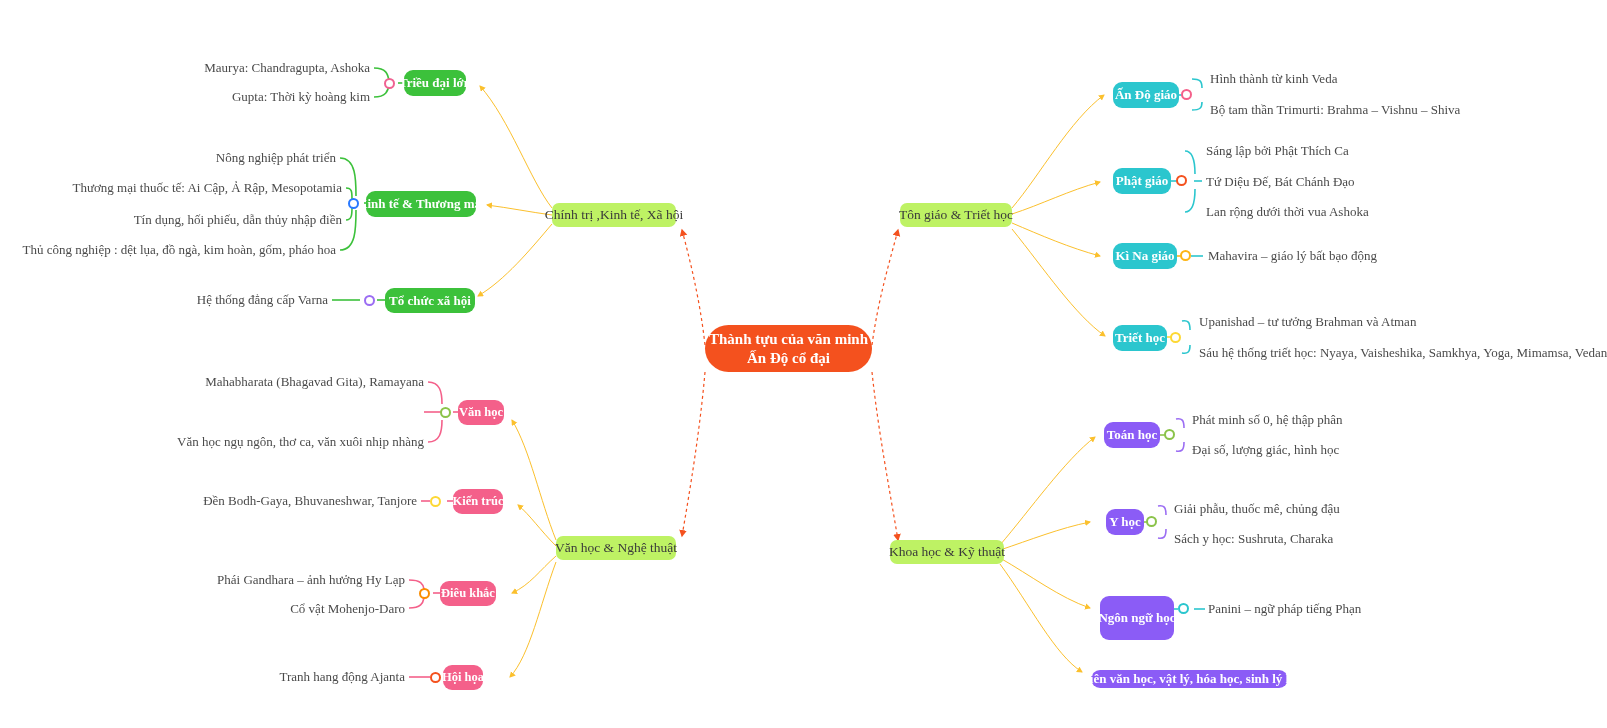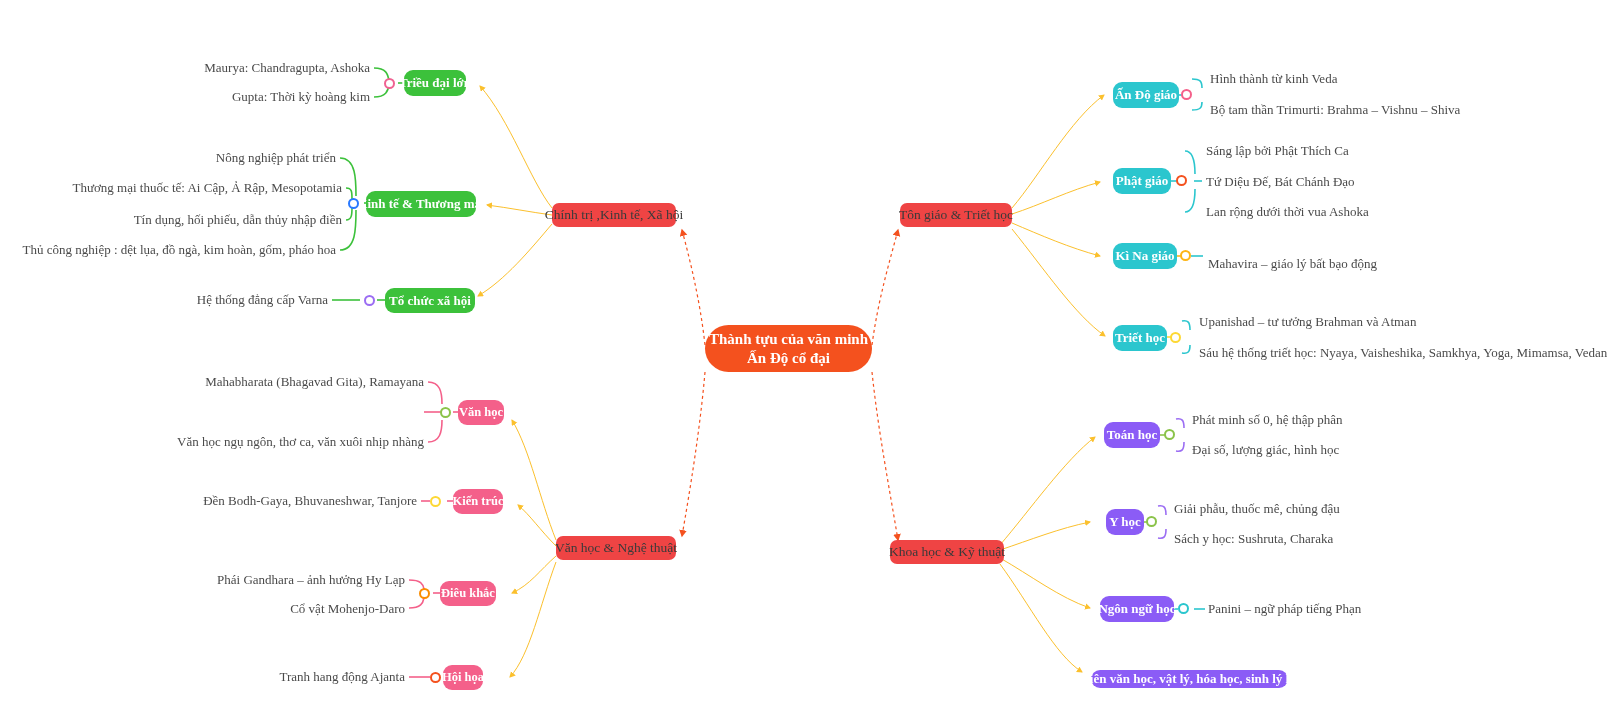--- a/index.html
+++ b/index.html
@@ -4,21 +4,21 @@
 <style>
   html,body{margin:0;padding:0;background:#ffffff;}
   body{width:1607px;height:728px;position:relative;overflow:hidden;
        font-family:"Liberation Serif", serif;}
   #stage{position:absolute;left:0;top:0;width:1607px;height:728px;}
   svg#links{position:absolute;left:0;top:0;width:1607px;height:728px;pointer-events:none;}
   .node{position:absolute;border-radius:9px;color:#ffffff;
         font-family:"Liberation Serif", serif;font-weight:bold;
         display:flex;align-items:center;justify-content:center;
         white-space:nowrap;box-sizing:border-box;}
-  .hub{position:absolute;border-radius:7px;background:#ef4444;color:#3a3a3a;
+  .hub{position:absolute;border-radius:7px;background:#bef264;color:#3a3a3a;
        font-family:"Liberation Serif", serif;font-size:13.5px;font-weight:normal;
        display:flex;align-items:center;justify-content:center;white-space:nowrap;
        box-sizing:border-box;}
   .center-node{position:absolute;border-radius:26px;background:#F4511E;color:#fff;
        font-family:"Liberation Serif", serif;font-weight:bold;font-size:15px;
        line-height:19px;text-align:center;display:flex;align-items:center;
        justify-content:center;box-sizing:border-box;}
   .leaf{position:absolute;color:#4a4a4a;font-size:13px;white-space:nowrap;
         font-family:"Liberation Serif", serif;line-height:16px;}
   .leaf.r{text-align:right;}
@@ -204,21 +204,21 @@
   </div>
   <div class="dot" style="left:1176px;top:175px;width:11px;height:11px;border:2.5px solid #F4511E;"></div>
   <div class="leaf" style="left:1206px;top:143px;">Sáng lập bởi Phật Thích Ca</div>
   <div class="leaf" style="left:1206px;top:174px;">Tứ Diệu Đế, Bát Chánh Đạo</div>
   <div class="leaf" style="left:1206px;top:204px;">Lan rộng dưới thời vua Ashoka</div>
 
   <div class="node n-cyan" style="left:1113px;top:243px;width:64px;height:26px;">
     <span>Kì Na giáo</span>
   </div>
   <div class="dot" style="left:1180px;top:250px;width:11px;height:11px;border:2.5px solid #FDB515;"></div>
-  <div class="leaf" style="left:1208px;top:256px;">Mahavira – giáo lý bất bạo động</div>
+  <div class="leaf" style="left:1208px;top:248px;">Mahavira – giáo lý bất bạo động</div>
 
   <div class="node n-cyan" style="left:1113px;top:325px;width:54px;height:26px;">
     <span>Triết học</span>
   </div>
   <div class="dot" style="left:1170px;top:332px;width:11px;height:11px;border:2.5px solid #FDD835;"></div>
   <div class="leaf" style="left:1199px;top:314px;">Upanishad – tư tưởng Brahman và Atman</div>
   <div class="leaf" style="left:1199px;top:345px;">Sáu hệ thống triết học: Nyaya, Vaisheshika, Samkhya, Yoga, Mimamsa, Vedanta</div>
 
   <div class="node n-purple" style="left:1104px;top:422px;width:56px;height:26px;">
     <span>Toán học</span>
@@ -227,21 +227,21 @@
   <div class="leaf" style="left:1192px;top:412px;">Phát minh số 0, hệ thập phân</div>
   <div class="leaf" style="left:1192px;top:442px;">Đại số, lượng giác, hình học</div>
 
   <div class="node n-purple" style="left:1106px;top:509px;width:38px;height:26px;">
     <span>Y học</span>
   </div>
   <div class="dot" style="left:1146px;top:516px;width:11px;height:11px;border:2.5px solid #8BC34A;"></div>
   <div class="leaf" style="left:1174px;top:501px;">Giải phẫu, thuốc mê, chủng đậu</div>
   <div class="leaf" style="left:1174px;top:531px;">Sách y học: Sushruta, Charaka</div>
 
-  <div class="node n-purple" style="left:1100px;top:596px;width:74px;height:26px;">
+  <div class="node n-purple" style="left:1100px;top:596px;width:74px;height:44px;">
     <span>Ngôn ngữ học</span>
   </div>
   <div class="dot" style="left:1178px;top:603px;width:11px;height:11px;border:2.5px solid #2BC6CE;"></div>
   <div class="leaf" style="left:1208px;top:601px;">Panini – ngữ pháp tiếng Phạn</div>
 
   <div class="node n-purple" style="left:1091px;top:670px;width:197px;height:18px;text-align:right;">
     <span>Thiên văn học, vật lý, hóa học, sinh lý học</span>
   </div>
 
 </div>

